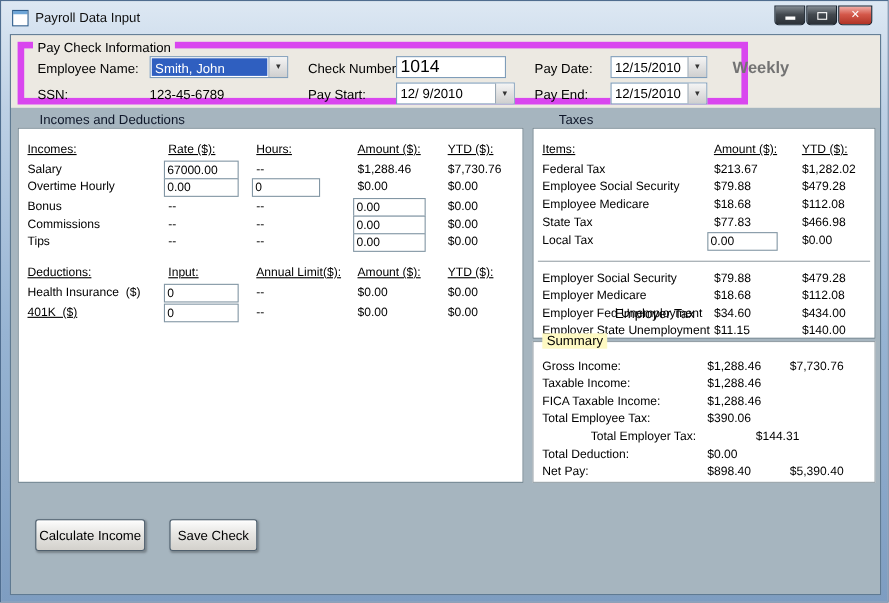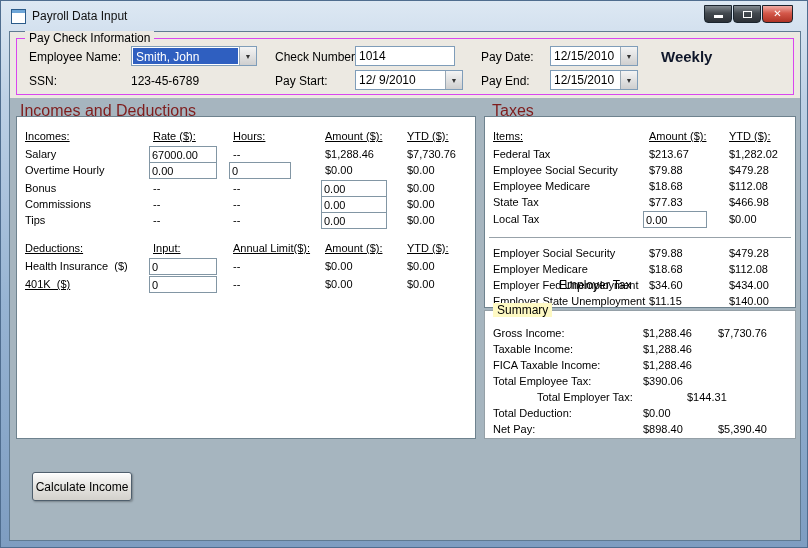--- a/index.html
+++ b/index.html
@@ -23,41 +23,41 @@
     font-size:10px; line-height:1; cursor:default; }
   .cap.close { width:31px; background:linear-gradient(#f0ada5,#d4584a 45%,#b03325); }
   .glyph-min { position:absolute; left:9px; bottom:4px; width:9px; height:3px; background:#fff; }
   .glyph-max { position:absolute; left:9px; top:5px; width:9px; height:7px; border:1px solid #fff; }
 
   .client { position:absolute; left:8px; top:30px; width:792px; height:510px;
     background:#a6b5bf; border:1px solid #5f7a92; }
 
   .top-strip { position:absolute; top:0; left:0; right:0; height:66px; background:#ece9e2; }
 
-  .groupbox { position:absolute; left:6px; top:6px; width:778px; height:57px;
-    border:1px solid #d946ef; }
+  .groupbox { position:absolute; left:6px; top:6px; width:664px; height:57px;
+    border:6px solid #d946ef; }
   .groupbox-label { position:absolute; top:-8px; left:8px; background:#ece9e2;
     padding:0 4px; font-size:12px; color:#000; }
 
   .lbl { position:absolute; font-size:12px; color:#000; white-space:nowrap; }
   .val { position:absolute; font-size:12px; color:#000; white-space:nowrap; }
-  .weekly { position:absolute; font-size:15px; font-weight:bold; color:#0f172a; }
+  .weekly { position:absolute; font-size:15px; font-weight:bold; color:#737373; }
 
   .combo { position:absolute; height:20px; background:#fff; border:1px solid #7f9db9;
     display:flex; align-items:stretch; }
   .combo-txt { flex:1; font-size:12px; padding:2px 3px; white-space:pre; overflow:hidden; }
   .combo-txt.selected { background:#2f5fc0; color:#fff; margin:1px; }
   .combo-arrow { width:17px; border-left:1px solid #9aa8b4;
     background:linear-gradient(#f4f4f4,#cfcfcf); color:#333; font-size:7px;
     display:flex; align-items:center; justify-content:center; }
 
   .textbox { position:absolute; height:20px; border:1px solid #7f9db9; background:#fff;
-    font-size:12px; padding:0 3px; }
-
-  .section-label { position:absolute; font-size:16px; color:#7f1d1d; }
+    font-size:16px; padding:0 3px; }
+
+  .section-label { position:absolute; font-size:12px; color:#0f172a;margin-left:16px; }
 
   .panel { position:absolute; background:#fff; border:1px solid #6e828e; }
   .panel.summary { border-color:#95a0a7; }
   .panel-label { position:absolute; top:-8px; left:8px; background:#fef9c3; padding:0 4px; font-size:12px; }
 
   .row { position:absolute; left:0; right:0; height:16px; }
   .cell { position:absolute; font-size:11px; color:#000; white-space:pre; }
   .hdr { text-decoration:underline; }
   .c0{left:8px} .c1{left:136px} .c2{left:216px} .c3{left:308px} .c4{left:390px}
   .t0{left:8px} .t1{left:164px} .t2{left:244px}
@@ -310,15 +310,16 @@
         <span class="cell s2"></span>
       </div>
       <div class="row" style="top:112px;">
         <span class="cell s0">Net Pay:</span>
         <span class="cell s1">$898.40</span>
         <span class="cell s2">$5,390.40</span>
       </div>
     </div>
 
     <button class="btn" style="left:22px; top:440px; width:100px;">Calculate Income</button>
+    <button class="btn" style="left:144px; top:440px; width:80px;">Save Check</button>
 
   </div>
 </div>
 
 </body></html>

